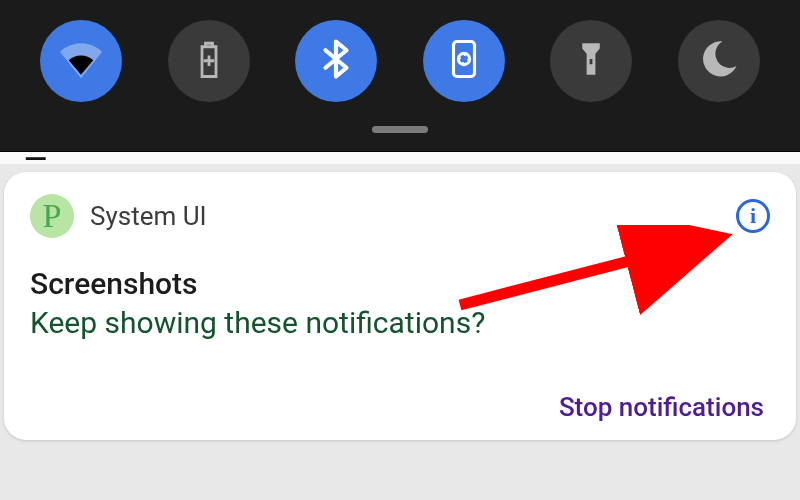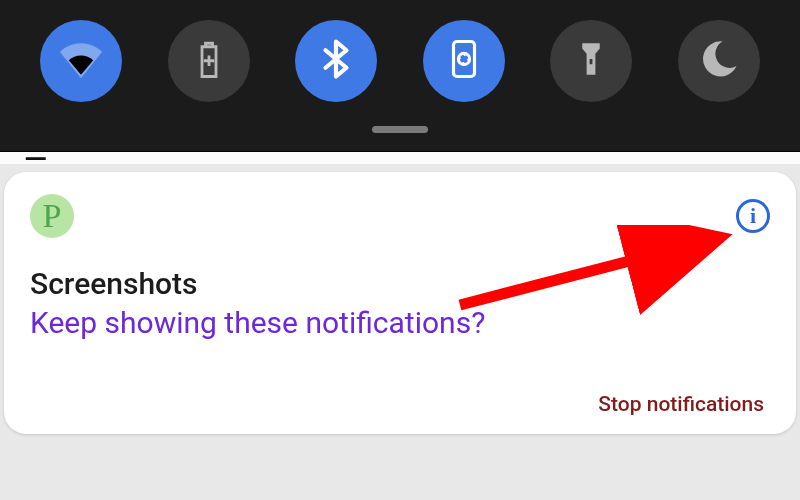--- a/index.html
+++ b/index.html
@@ -93,31 +93,31 @@
       display: flex;
       align-items: center;
       justify-content: center;
       color: #2a66e0;
       font-family: Georgia, serif;
       font-size: 22px;
       font-weight: 600;
       cursor: pointer;
     }
     .notif-title { color: #1c1c1c; font-size: 30px; font-weight: 500; margin-bottom: 4px; }
-    .notif-body { color: #6d28d9; font-size: 30px; font-weight: 400; }
+    .notif-body { color: #14532d; font-size: 30px; font-weight: 400; }
     .notif-actions {
       display: flex;
       justify-content: flex-end;
       gap: 60px;
       margin-top: 52px;
       padding-right: 6px;
     }
     .notif-action {
-      color: #7f1d1d;
-      font-size: 21px;
+      color: #4c1d95;
+      font-size: 26px;
       font-weight: 500;
       cursor: pointer;
     }
     .annotation-arrow {
       position: absolute;
       top: 225px;
       left: 450px;
       pointer-events: none;
     }
   </style>
@@ -187,20 +187,21 @@
 <div class="peek">
     <span>—</span>
   </div>
 
 <div class="notif-card">
   <div class="notif-head">
     <div class="notif-head-left">
       <div class="app-icon">
         <span class="p">P</span>
       </div>
+      <span class="app-name">System UI</span>
     </div>
     <div class="info-icon">
       <span>i</span>
     </div>
   </div>
 
   <div class="notif-title">Screenshots</div>
   <div class="notif-body">Keep showing these notifications?</div>
 
   <div class="notif-actions">

